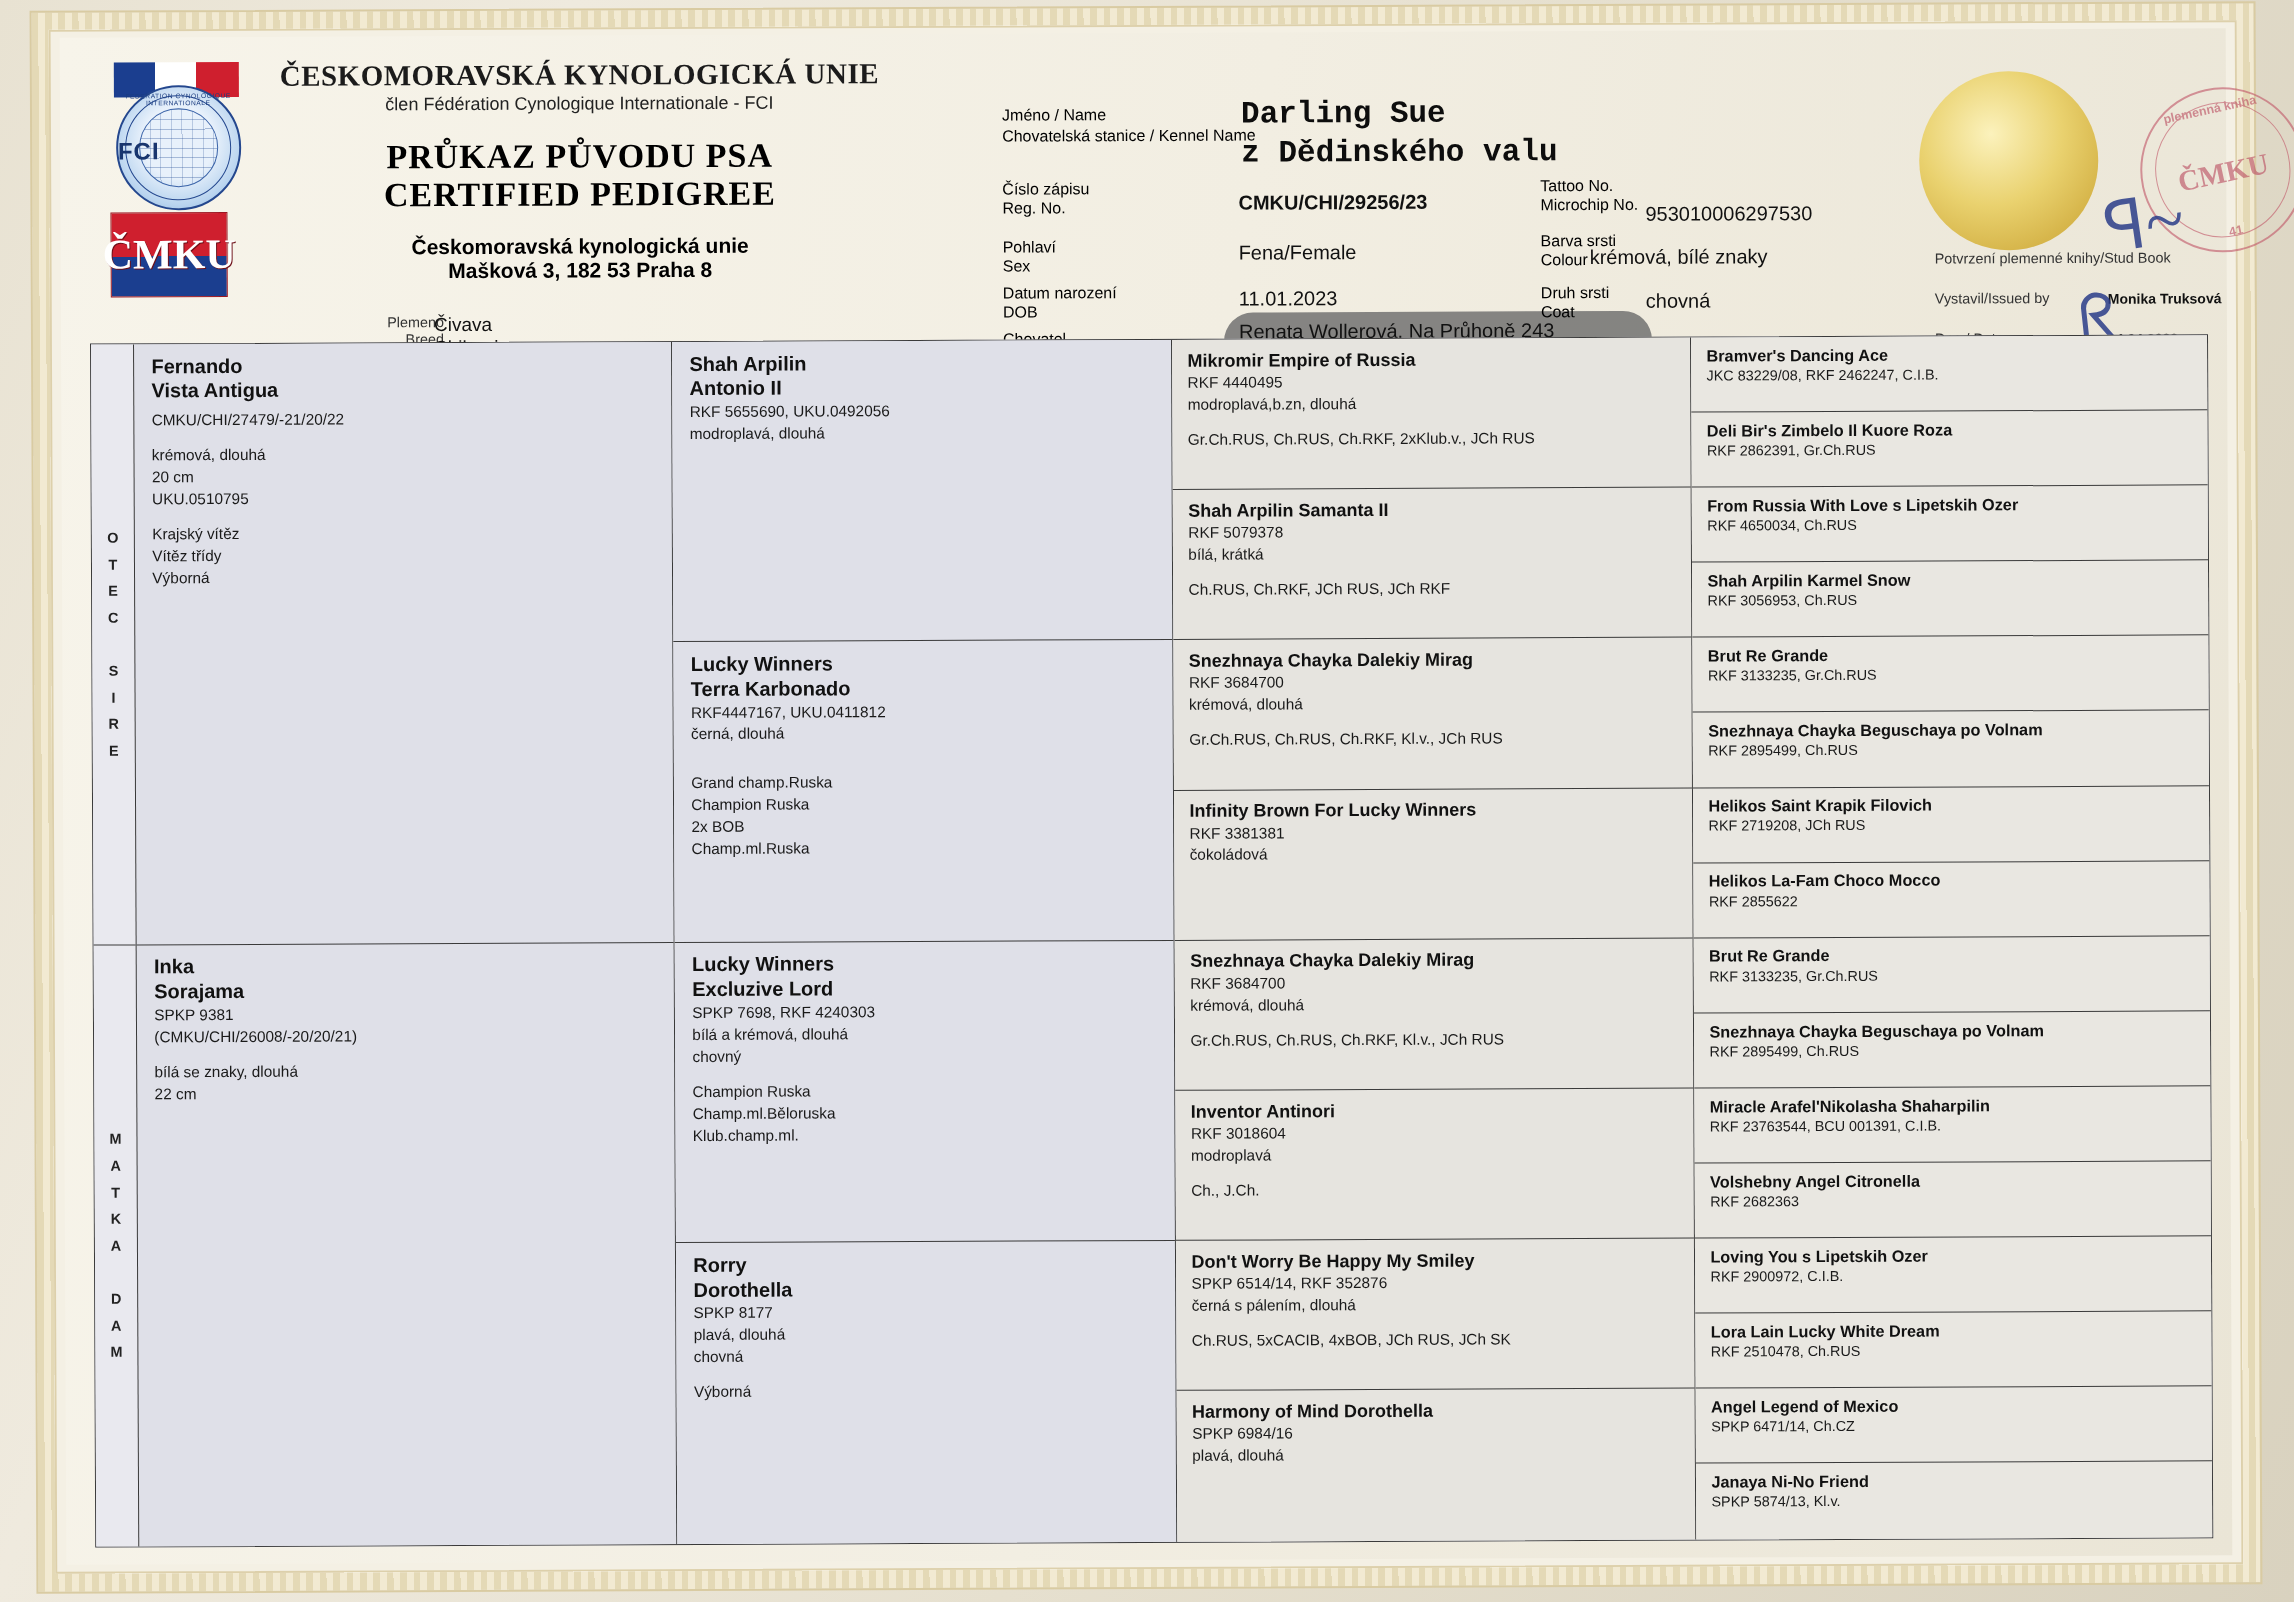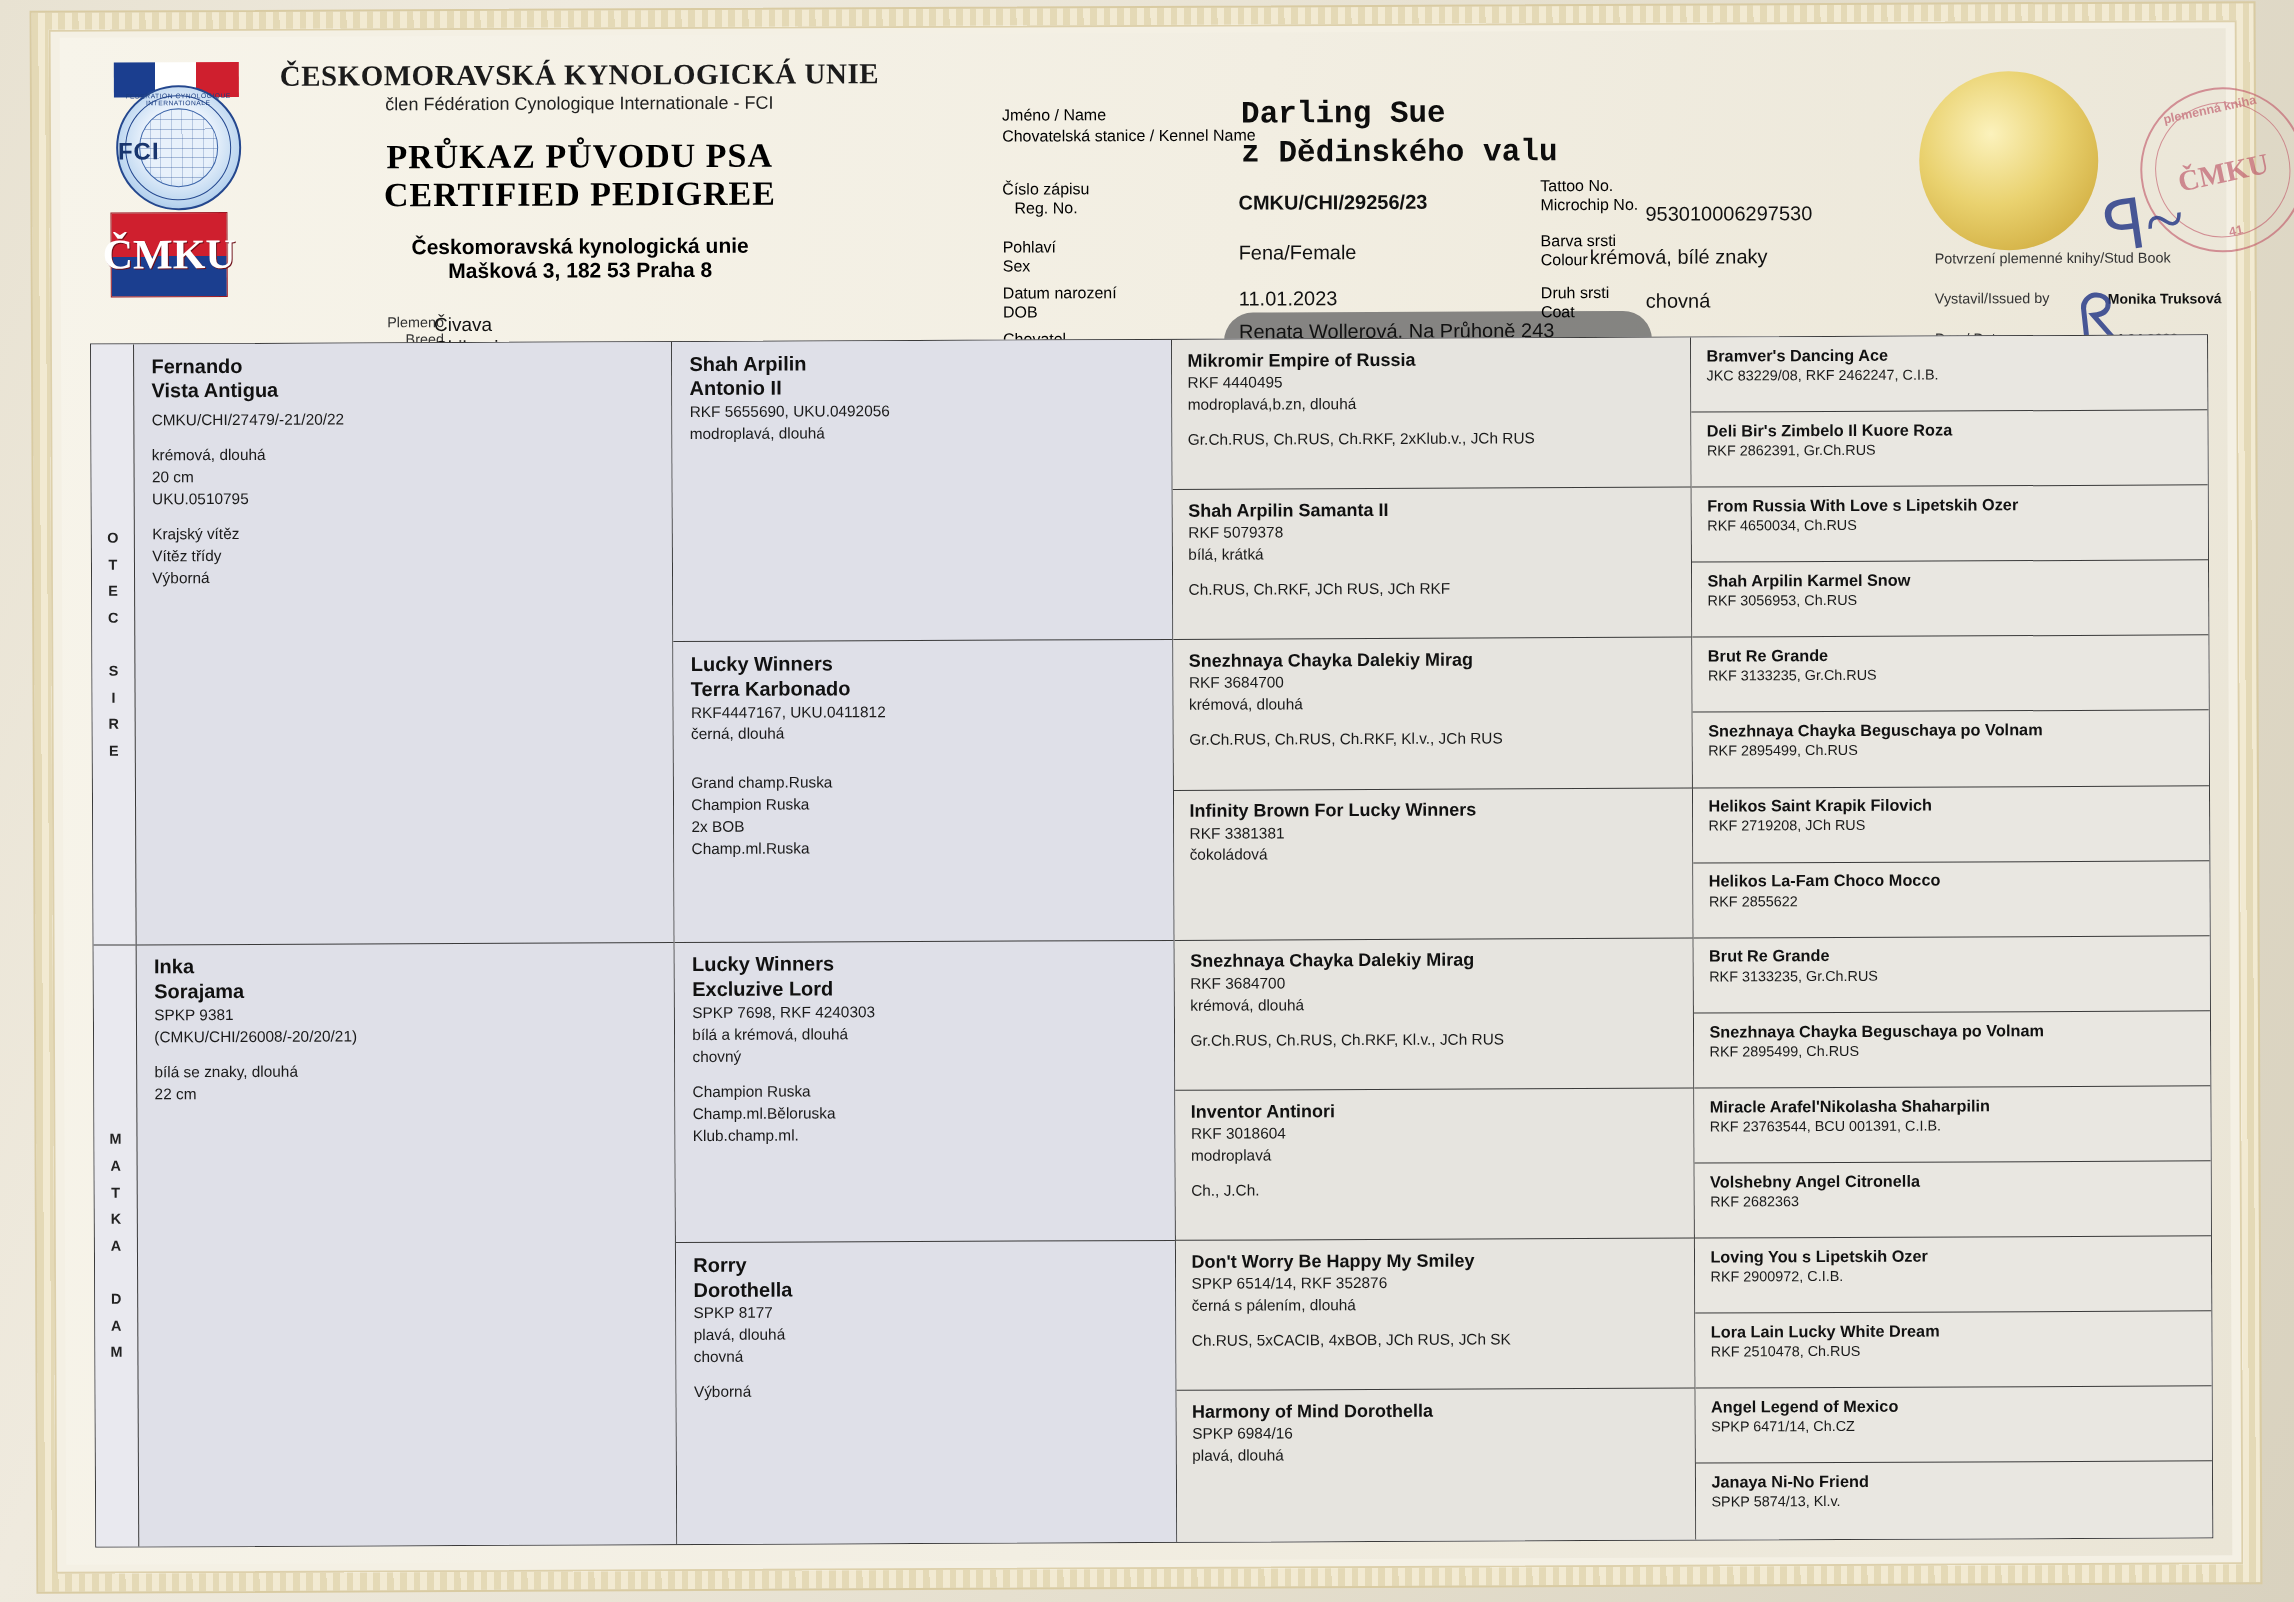--- a/index.html
+++ b/index.html
@@ -209,21 +209,21 @@
 
       <div class="breedlbl" style="white-space:pre-line;">Plemeno
 Breed</div>
       <div class="breedval">
         <div>Čivava</div>
         <div>Chihuahua</div>
       </div>
 
       <div class="fld" style="left:913px;top:60px;white-space:pre-line;">Jméno / Name</div>
       <div class="fld" style="left:913px;top:81px;white-space:pre-line;">Chovatelská stanice / Kennel Name</div>
-      <div class="fld" style="left:913px;top:134px;white-space:pre-line;text-align:center;">Číslo zápisu
+      <div class="fld" style="left:913px;top:134px;white-space:pre-line;">Číslo zápisu
 Reg. No.</div>
       <div class="fld" style="left:913px;top:192px;white-space:pre-line;">Pohlaví
 Sex</div>
       <div class="fld" style="left:913px;top:238px;white-space:pre-line;">Datum narození
 DOB</div>
       <div class="fld" style="left:913px;top:284px;white-space:pre-line;">Chovatel
 Breeder</div>
 
       <div class="dogname">
         <div>Darling Sue</div>

